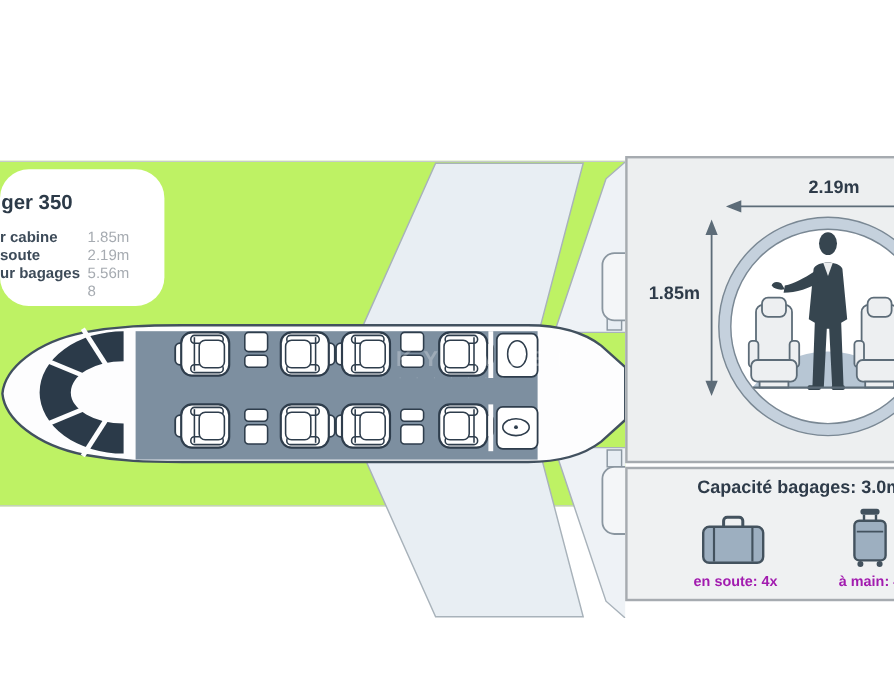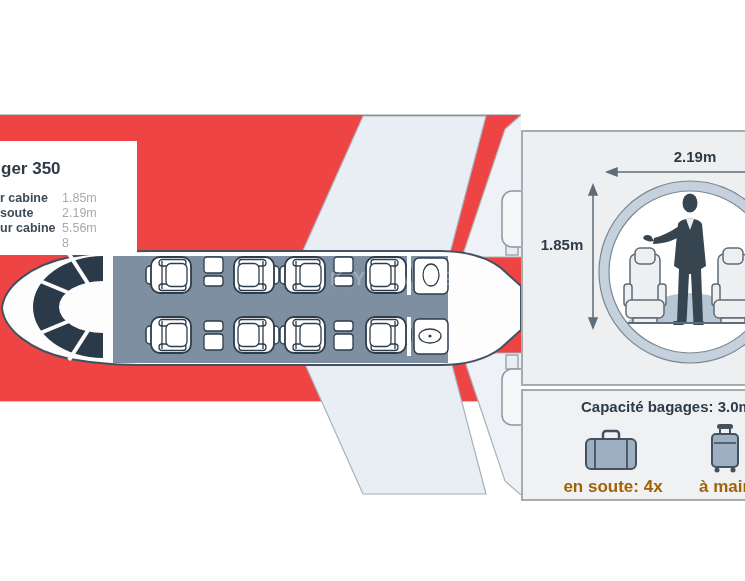--- a/index.html
+++ b/index.html
@@ -1,37 +1,37 @@
 <!DOCTYPE html>
 <html><head>
 <meta charset="utf-8">
 <style>
   html,body{margin:0;padding:0;background:#fff;}
   .stage{position:relative;width:745px;height:581px;background:#ffffff;overflow:hidden;
          font-family:"Liberation Sans",sans-serif;color:#2e3b49;}
-  .left-panel{position:absolute;left:0;top:114px;width:521px;height:288px;
-              background:#ef4444;border-top:1px solid #c6cacd;border-bottom:1px solid #c6cacd;box-sizing:border-box;}
+  .left-panel{position:absolute;left:0;top:134px;width:521px;height:288px;
+              background:#bef264;border-top:1px solid #c6cacd;border-bottom:1px solid #c6cacd;box-sizing:border-box;}
   .left-panel svg{position:absolute;left:0;top:0;}
-  .spec-panel{position:absolute;left:0;top:141px;width:137px;height:114px;background:#ffffff;}
+  .spec-panel{position:absolute;left:0;top:141px;width:137px;height:114px;background:#ffffff;border-radius:24px;}
   .spec-title{font-size:17px;font-weight:bold;color:#2c3a48;margin:18px 0 0 1px;}
   .spec-rows{margin-top:12px;}
-  .spec-row{display:flex;height:15px;font-size:12.5px;line-height:15px;}
+  .spec-row{display:flex;height:15px;font-size:12.5px;line-height:15px;gap:11px;}
   .spec-row .lbl{width:60px;font-weight:bold;color:#3d4b59;white-space:nowrap;}
   .spec-row .val{margin-left:2px;color:#a6abb1;}
   .cross-panel{position:absolute;left:521px;top:130px;width:240px;height:256px;
                background:#edeff0;border:2px solid #a6abb0;box-sizing:border-box;}
   .cross-panel svg{position:absolute;left:0;top:0;}
   .dim-label{position:absolute;font-size:15px;font-weight:bold;color:#2e3b49;text-align:center;}
   .dim-w{left:132px;top:16px;width:80px;}
   .dim-h{left:4px;top:104px;width:70px;}
   .bag-panel{position:absolute;left:521px;top:389px;width:240px;height:112px;
              background:#eff1f2;border:2px solid #a6abb0;box-sizing:border-box;}
   .bag-title{position:absolute;left:58px;top:7px;width:170px;text-align:center;
              font-size:15px;font-weight:bold;white-space:nowrap;color:#2e3b49;}
-  .bag-label{position:absolute;top:86px;font-size:17px;font-weight:bold;color:#a16207;white-space:nowrap;}
+  .bag-label{position:absolute;top:86px;font-size:12px;font-weight:bold;color:#a21caf;white-space:nowrap;}
   .bag-hold-label{left:40px;width:100px;text-align:center;}
   .bag-carry-label{left:176px;}
   .icon-suitcase{position:absolute;left:60px;top:36px;}
   .icon-carryon{position:absolute;left:184px;top:31px;}
 </style>
 </head>
 <body>
 
 <div class="stage">
 
@@ -118,21 +118,21 @@
     <div class="spec-rows">
       <div class="spec-row">
         <span class="lbl">r cabine</span>
         <span class="val">1.85m</span>
       </div>
       <div class="spec-row">
         <span class="lbl">soute</span>
         <span class="val">2.19m</span>
       </div>
       <div class="spec-row">
-        <span class="lbl">ur cabine</span>
+        <span class="lbl">ur bagages</span>
         <span class="val">5.56m</span>
       </div>
       <div class="spec-row">
         <span class="lbl"></span>
         <span class="val">8</span>
       </div>
     </div>
   </div>
 
   <div class="cross-panel">

